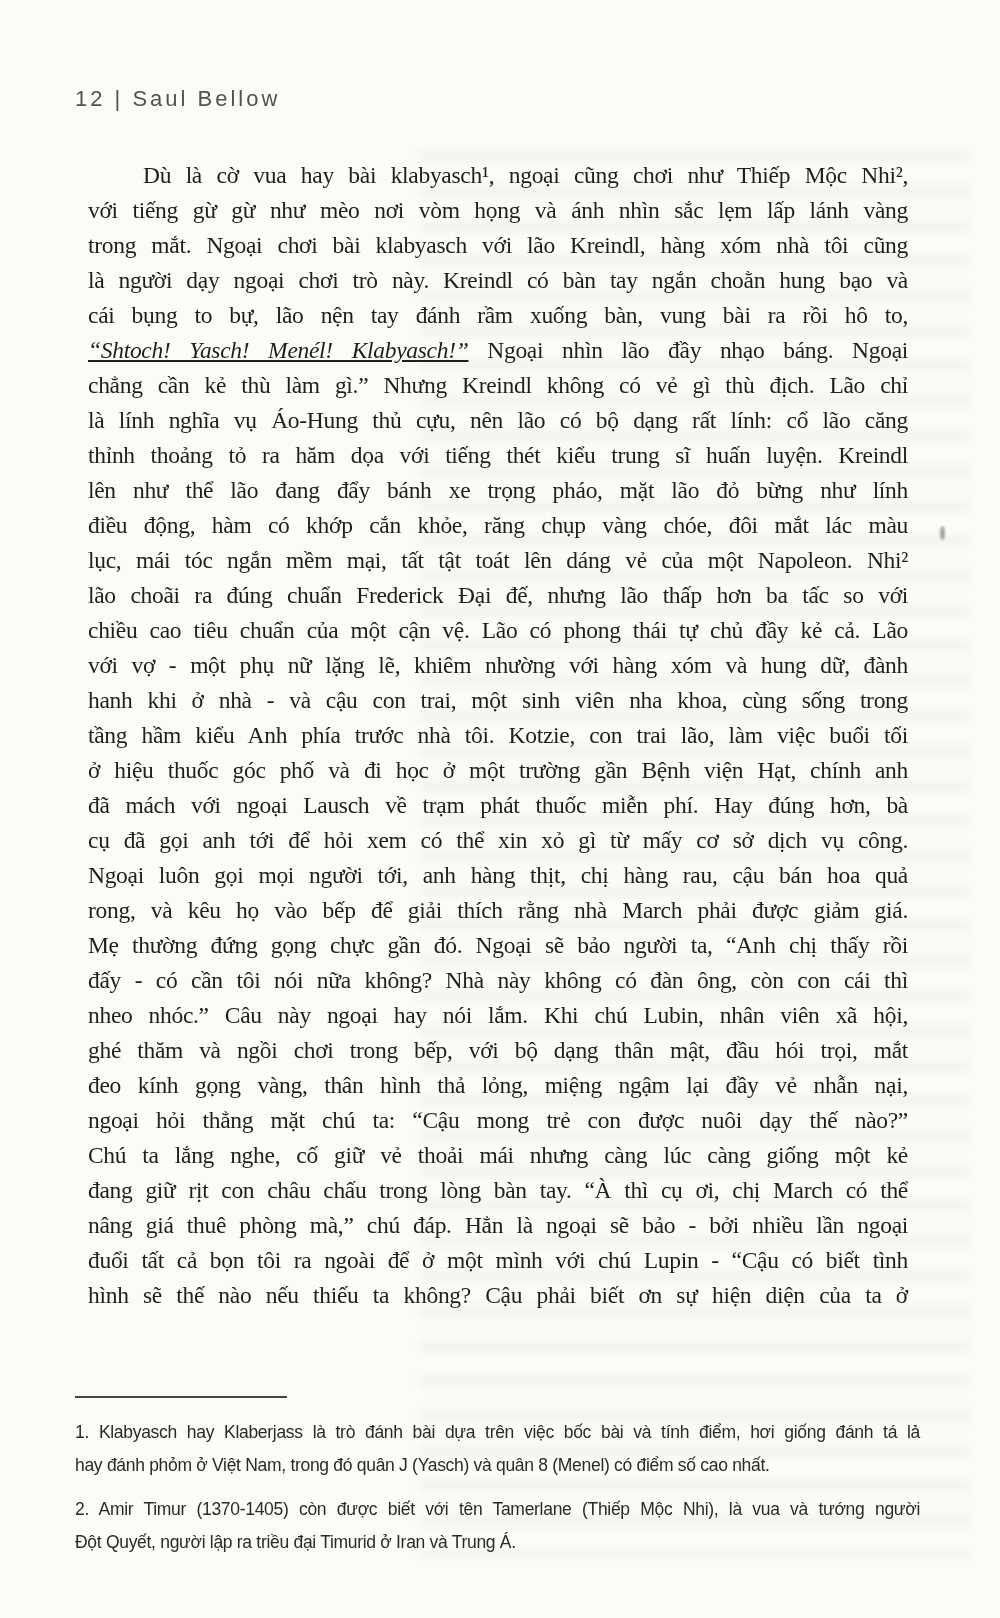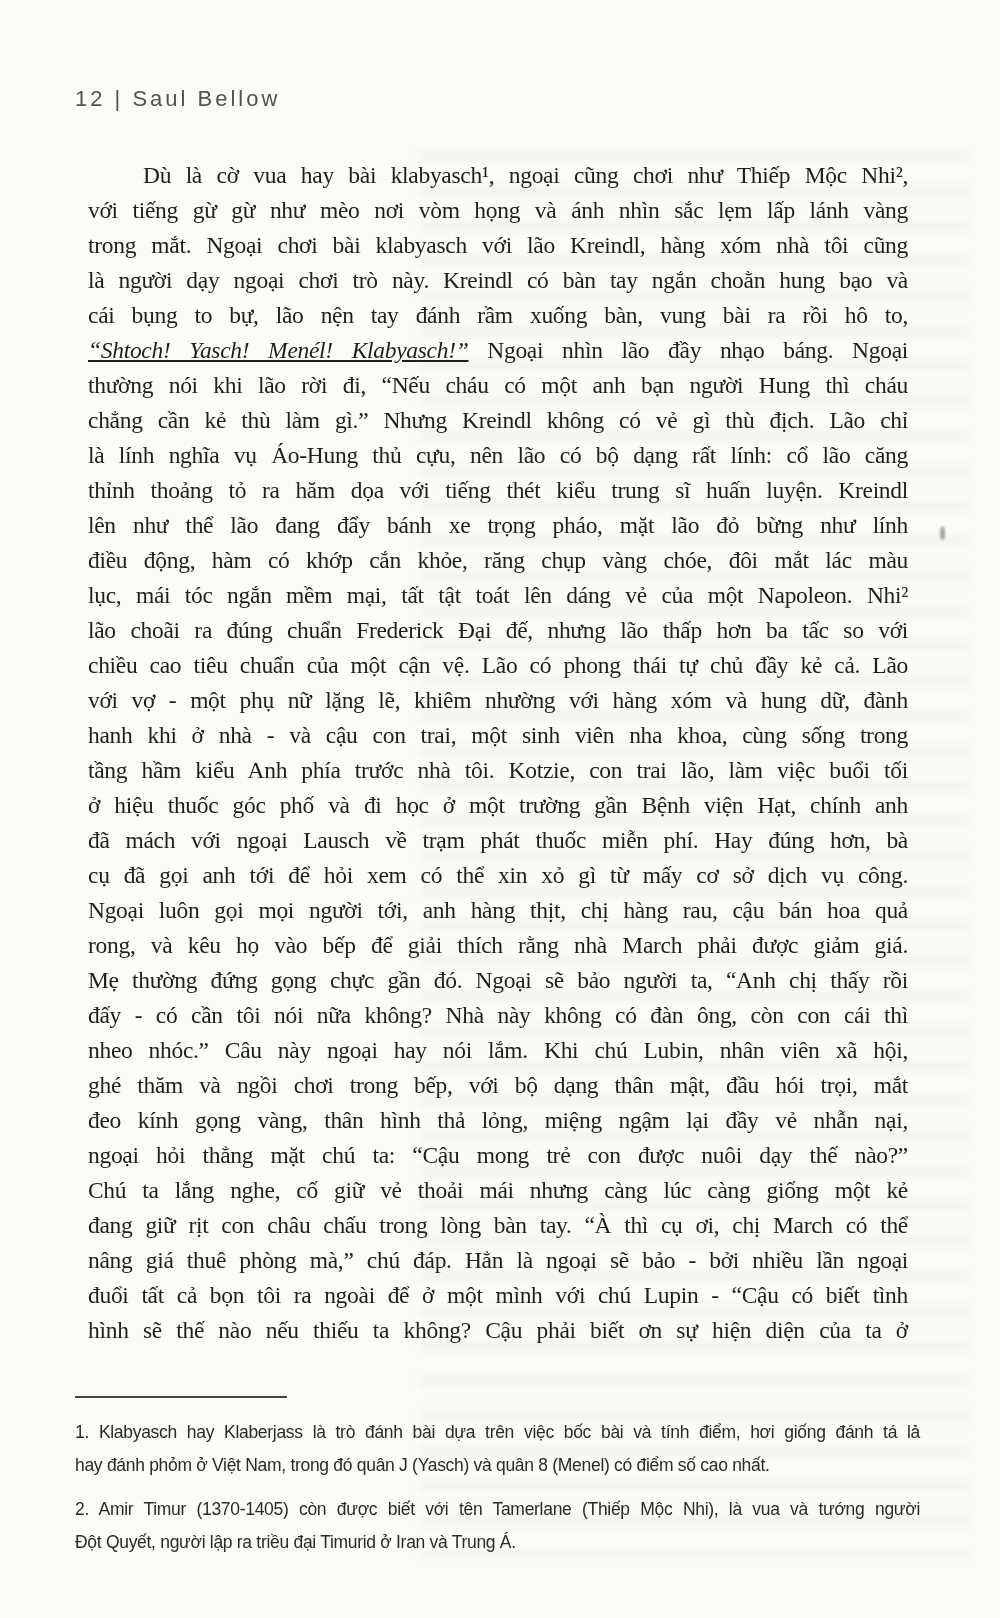--- a/index.html
+++ b/index.html
@@ -88,21 +88,20 @@
 
   <div class="header">12 | Saul Bellow</div>
 
   <div class="body-text">
     <div class="bline indent">Dù là cờ vua hay bài klabyasch¹, ngoại cũng chơi như Thiếp Mộc Nhi²,</div>
     <div class="bline">với tiếng gừ gừ như mèo nơi vòm họng và ánh nhìn sắc lẹm lấp lánh vàng</div>
     <div class="bline">trong mắt. Ngoại chơi bài klabyasch với lão Kreindl, hàng xóm nhà tôi cũng</div>
     <div class="bline">là người dạy ngoại chơi trò này. Kreindl có bàn tay ngắn choằn hung bạo và</div>
     <div class="bline">cái bụng to bự, lão nện tay đánh rầm xuống bàn, vung bài ra rồi hô to,</div>
     <div class="bline"><span class="ital">“Shtoch! Yasch! Menél! Klabyasch!”</span><span> Ngoại nhìn lão đầy nhạo báng. Ngoại</span></div>
-    <div class="bline">thường nói khi lão rời đi, “Nếu cháu có một anh bạn người Hung thì cháu</div>
     <div class="bline">chẳng cần kẻ thù làm gì.” Nhưng Kreindl không có vẻ gì thù địch. Lão chỉ</div>
     <div class="bline">là lính nghĩa vụ Áo-Hung thủ cựu, nên lão có bộ dạng rất lính: cổ lão căng</div>
     <div class="bline">thỉnh thoảng tỏ ra hăm dọa với tiếng thét kiểu trung sĩ huấn luyện. Kreindl</div>
     <div class="bline">lên như thể lão đang đẩy bánh xe trọng pháo, mặt lão đỏ bừng như lính</div>
     <div class="bline">điều động, hàm có khớp cắn khỏe, răng chụp vàng chóe, đôi mắt lác màu</div>
     <div class="bline">lục, mái tóc ngắn mềm mại, tất tật toát lên dáng vẻ của một Napoleon. Nhi²</div>
     <div class="bline">lão choãi ra đúng chuẩn Frederick Đại đế, nhưng lão thấp hơn ba tấc so với</div>
     <div class="bline">chiều cao tiêu chuẩn của một cận vệ. Lão có phong thái tự chủ đầy kẻ cả. Lão</div>
     <div class="bline">với vợ - một phụ nữ lặng lẽ, khiêm nhường với hàng xóm và hung dữ, đành</div>
     <div class="bline">hanh khi ở nhà - và cậu con trai, một sinh viên nha khoa, cùng sống trong</div>

